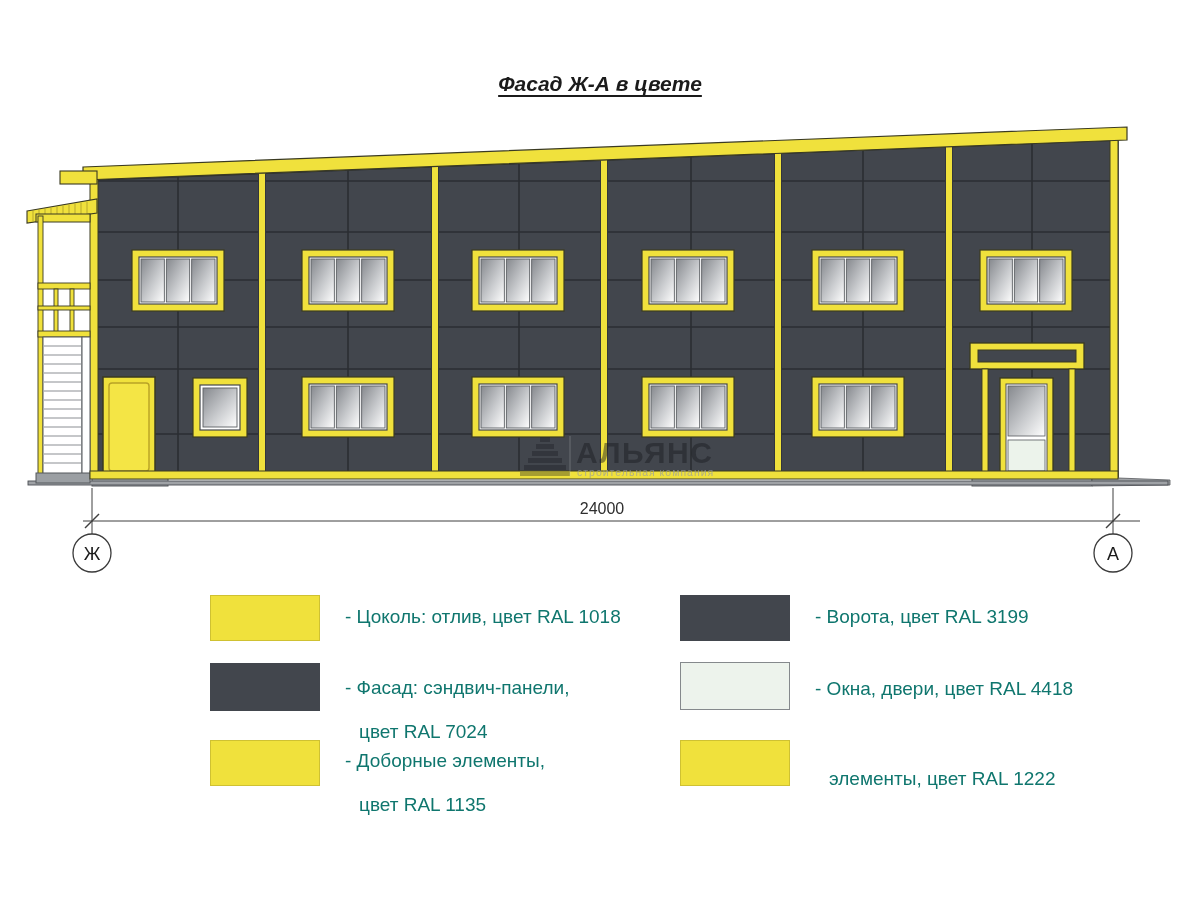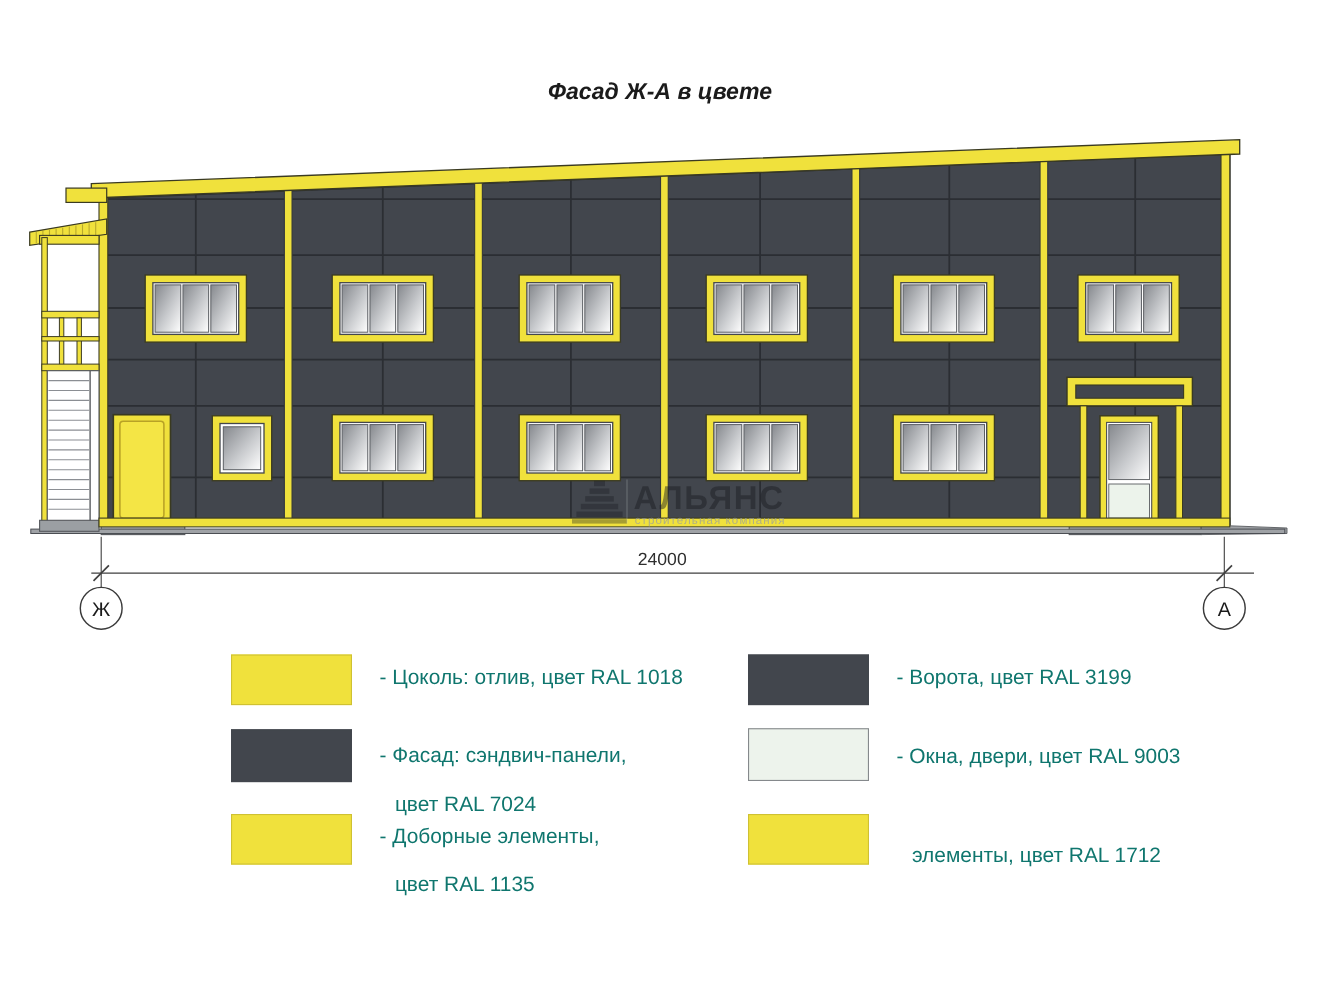--- a/index.html
+++ b/index.html
@@ -1,20 +1,20 @@
 <!DOCTYPE html>
 <html><head>
 <meta charset="utf-8">
 <style>
   html,body{margin:0;padding:0;background:#fff;}
   .page{position:relative;width:1200px;height:900px;background:#fff;overflow:hidden;
         font-family:"Liberation Sans",sans-serif;}
   .title{position:absolute;top:72px;left:0;width:1200px;text-align:center;
          font-size:21px;font-style:italic;font-weight:600;color:#1b1b1b;}
-  .title span{text-underline-offset:4px;}
+  .title span{text-decoration:underline;text-underline-offset:4px;}
   svg{position:absolute;top:0;left:0;}
   
   .swatch{position:absolute;width:108px;height:44px;}
   .sw-yellow{background:#F0E13C;border:1px solid #cfc132;}
   .sw-dark{background:#42464D;border:1px solid #42464D;}
   .sw-light{background:#EDF3EC;border:1px solid #85898c;}
   .leg-label{position:absolute;font-size:19px;color:#0f766e;line-height:26px;white-space:pre;}
   .leg-label .l2{display:block;padding-left:14px;margin-top:18px;}
 </style>
 </head>
@@ -266,19 +266,19 @@
     <div class="swatch sw-dark" style="left:210px;top:663px;height:46px;"></div>
     <div class="leg-label" style="left:345px;top:675px;"><span>- Фасад: сэндвич-панели,</span><span class="l2">цвет RAL 7024</span></div>
 
     <div class="swatch sw-yellow" style="left:210px;top:740px;"></div>
     <div class="leg-label" style="left:345px;top:748px;"><span>- Доборные элементы,</span><span class="l2">цвет RAL 1135</span></div>
 
     <div class="swatch sw-dark" style="left:680px;top:595px;"></div>
     <div class="leg-label" style="left:815px;top:604px;"><span>- Ворота, цвет RAL 3199</span><span class="l2"></span></div>
 
     <div class="swatch sw-light" style="left:680px;top:662px;height:46px;"></div>
-    <div class="leg-label" style="left:815px;top:676px;"><span>- Окна, двери, цвет RAL 9003</span><span class="l2"></span></div>
+    <div class="leg-label" style="left:815px;top:676px;"><span>- Окна, двери, цвет RAL 4418</span><span class="l2"></span></div>
 
     <div class="swatch sw-yellow" style="left:680px;top:740px;"></div>
-    <div class="leg-label" style="left:815px;top:748px;"><span class="l2">элементы, цвет RAL 1712</span></div>
+    <div class="leg-label" style="left:815px;top:748px;"><span class="l2">элементы, цвет RAL 1222</span></div>
   </div>
 
 </div>
 
 </body></html>

